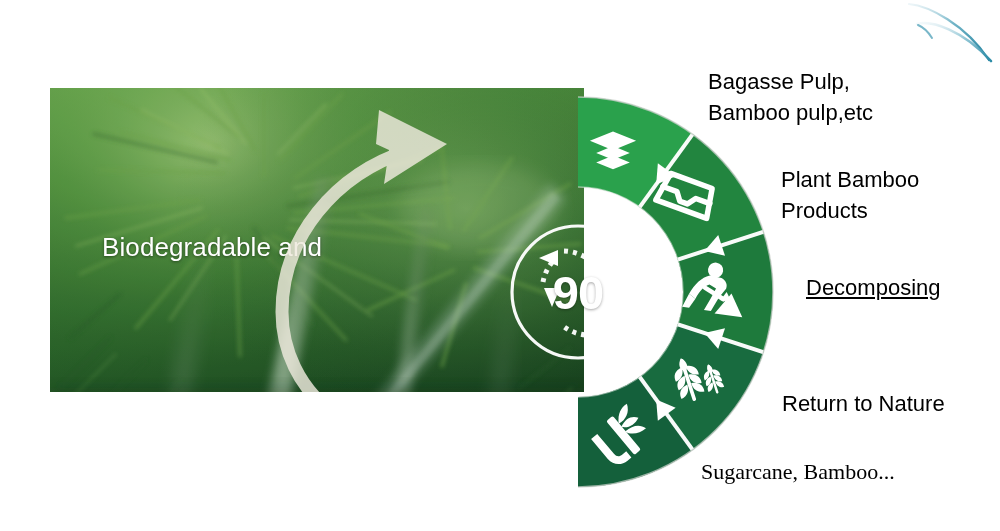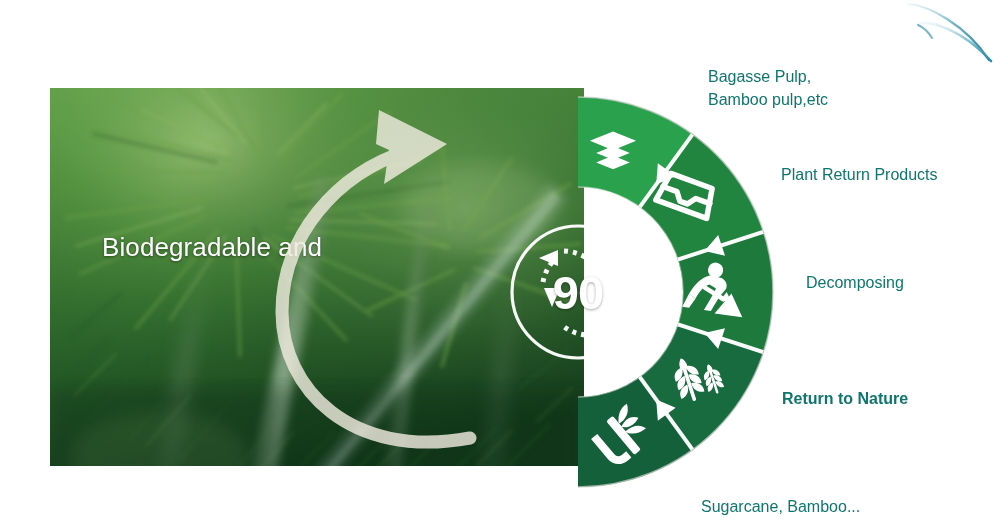--- a/index.html
+++ b/index.html
@@ -19,21 +19,21 @@
   .swoosh {
     position: absolute; top: 0px; left: 895px;
     width: 108px; height: 66px;
     pointer-events: none;
   }
 
   
   .photo {
     position: absolute;
     left: 50px; top: 88px;
-    width: 534px; height: 378px;
+    width: 534px; height: 304px;
     overflow: hidden;
     background: #1d5a2a;
   }
   .photo-canvas { position: absolute; inset: 0; }
 
   .photo-caption {
     position: absolute;
     left: 52px; top: 143px;
     width: 330px;
     color: #ffffff;
@@ -74,30 +74,30 @@
   .ring {
     position: absolute;
     left: 578px; top: 92px;
     width: 200px; height: 400px;
     pointer-events: none;
   }
 
   
   .label {
     position: absolute;
-    color: #0f766e;
-    font-size: 16px;
+    color: #000000;
+    font-size: 22px;
     line-height: 1.42;
     white-space: pre-line;
   }
   .lbl-0 { left: 708px; top: 66px; }
   .lbl-1 { left: 781px; top: 164px; }
-  .lbl-2 { left: 806px; top: 272px; }
-  .lbl-3 { left: 782px; top: 388px; font-weight: bold; }
-  .lbl-4 { left: 701px; top: 496px; }
+  .lbl-2 { left: 806px; top: 272px; text-decoration: underline; }
+  .lbl-3 { left: 782px; top: 388px; font-weight: normal; }
+  .lbl-4 { left: 701px; top: 456px; font-family: Liberation Serif, serif; }
 </style>
 </head>
 <body>
 
 <div id="stage">
 
   <svg class="swoosh" viewBox="0 0 108 66">
     <defs>
       <linearGradient id="swg" x1="0" y1="0" x2="1" y2="1">
         <stop offset="0%" stop-color="#bcdbe6" stop-opacity="0.25"></stop>
@@ -378,18 +378,18 @@
       <path d="M-20,-18 L-20,8 C-20,16 -14,22 -6,22 L-1,22 L-1,14 L-6,14 C-10,14 -12,12 -12,8 L-12,-18 Z"></path>
       <rect x="3" y="-22" width="8.5" height="44" rx="2"></rect>
       <path d="M11,-8 C20,-12 26,-10 30,-4 C23,-1 15,-2 11,-8 Z"></path>
       <path d="M11,-2 C21,-2 27,2 29,9 C21,9 13,5 11,-2 Z"></path>
       <path d="M11,-12 C16,-20 23,-23 30,-22 C27,-14 19,-10 11,-12 Z"></path>
     </g>
   </svg>
 
   <div class="label lbl-0">Bagasse Pulp,
 Bamboo pulp,etc</div>
-  <div class="label lbl-1">Plant Return Products</div>
+  <div class="label lbl-1">Plant Bamboo Products</div>
   <div class="label lbl-2">Decomposing</div>
   <div class="label lbl-3">Return to Nature</div>
   <div class="label lbl-4">Sugarcane, Bamboo...</div>
 
 </div>
 
 </body></html>

